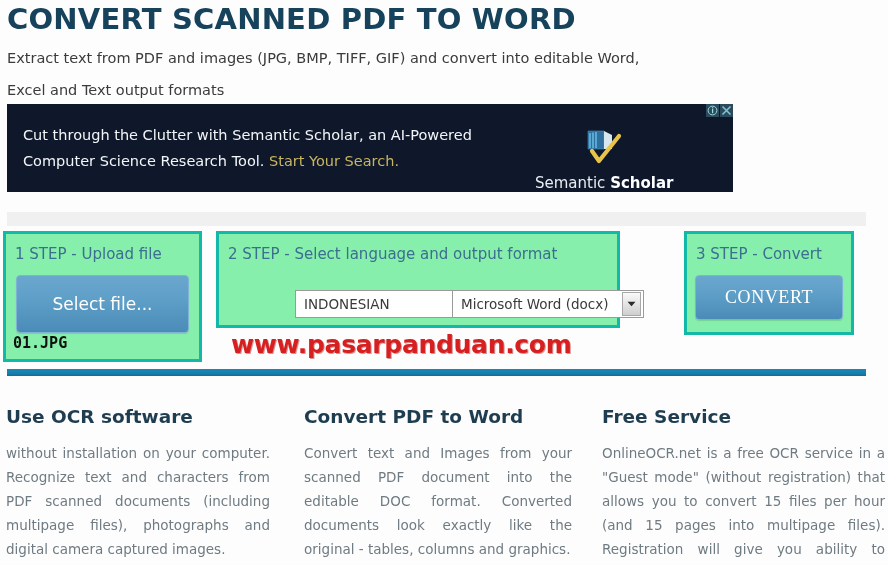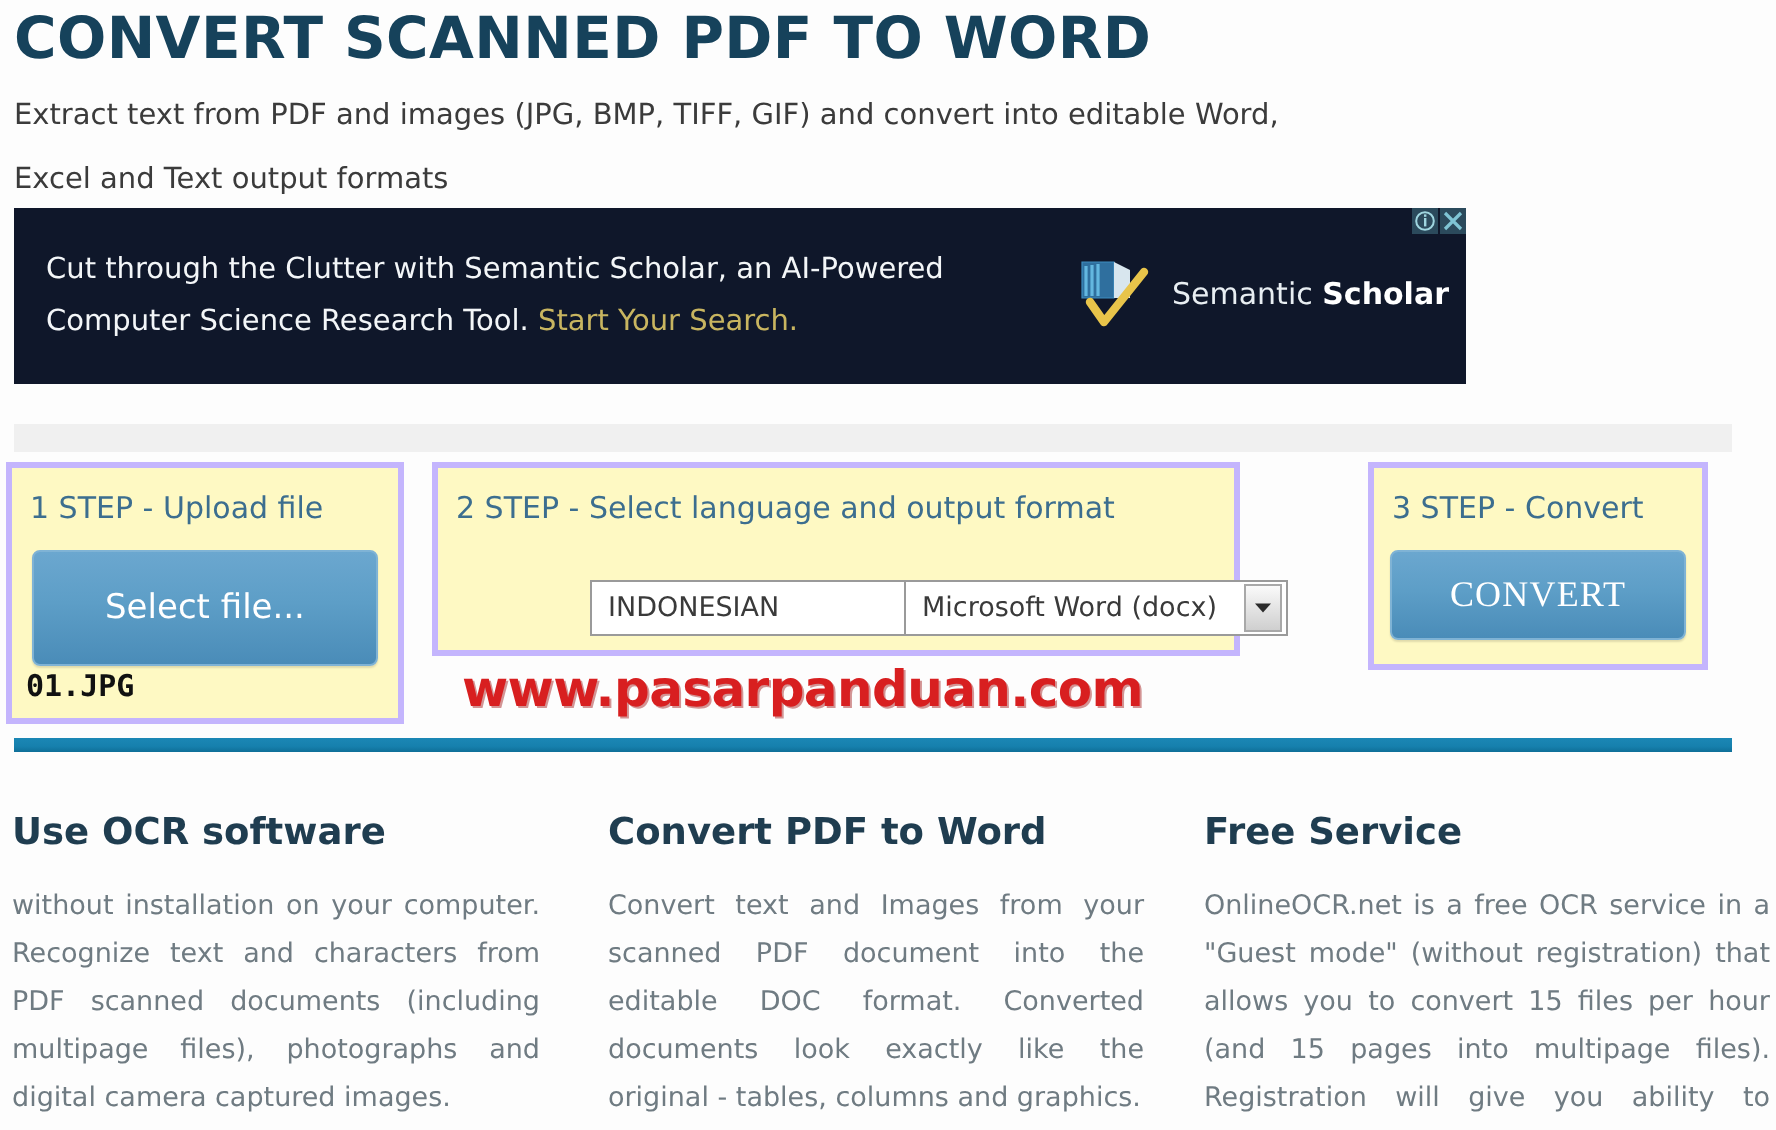--- a/index.html
+++ b/index.html
@@ -73,20 +73,21 @@
     height: 13px;
     display: block;
   }
   .ad-logo {
     position: absolute;
     left: 528px;
     top: 23px;
     display: flex;
     align-items: center;
     gap: 7px;
+    flex-direction: column;
   }
   .ad-logo-mark {
     width: 44px;
     height: 40px;
     display: block;
   }
   .ad-logo-text {
     font-size: 15px;
     color: #e8eef2;
     white-space: nowrap;
@@ -99,22 +100,22 @@
     left: 7px;
     top: 212px;
     width: 859px;
     height: 14px;
     background: #f0f0f0;
   }
 
   
   .step-box {
     position: absolute;
-    border: 3px solid #c4b5fd;
-    background: #fef9c3;
+    border: 3px solid #14b8a6;
+    background: #86efac;
     box-sizing: border-box;
   }
   #step1 { left: 3px;   top: 231px; width: 199px; height: 131px; }
   #step2 { left: 216px; top: 231px; width: 404px; height: 97px;  }
   #step3 { left: 684px; top: 231px; width: 170px; height: 104px; }
 
   .step-title {
     position: absolute;
     left: 9px;
     top: 11px;

